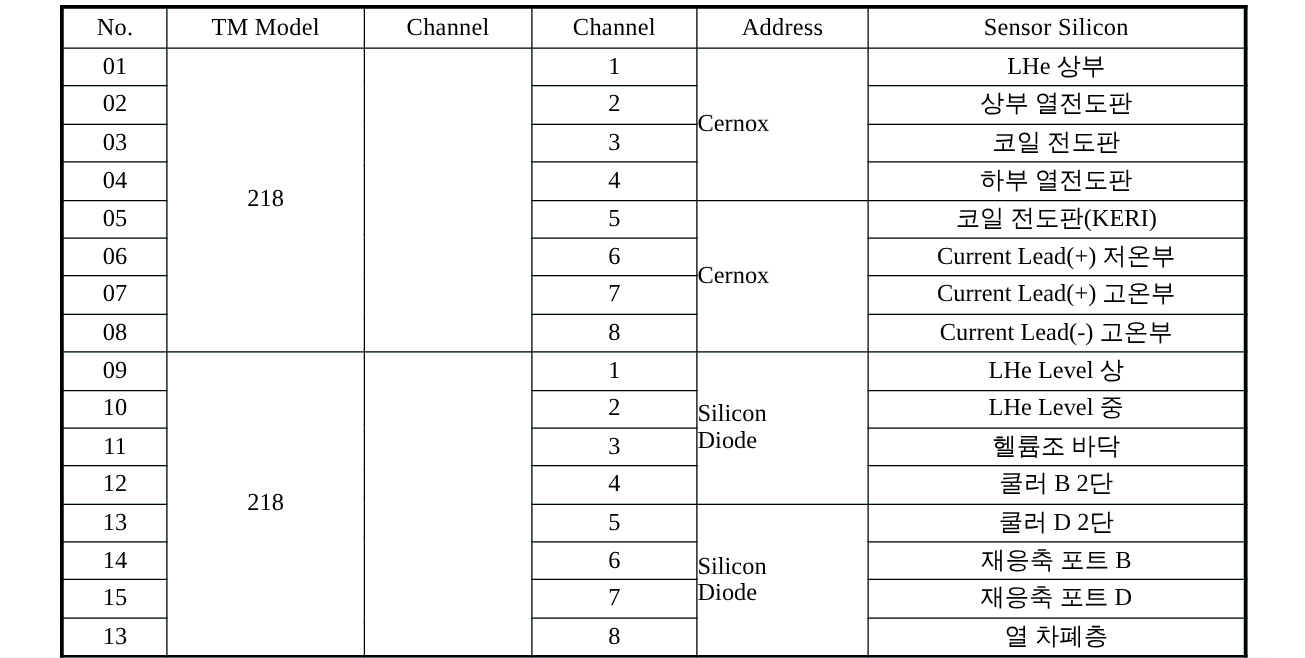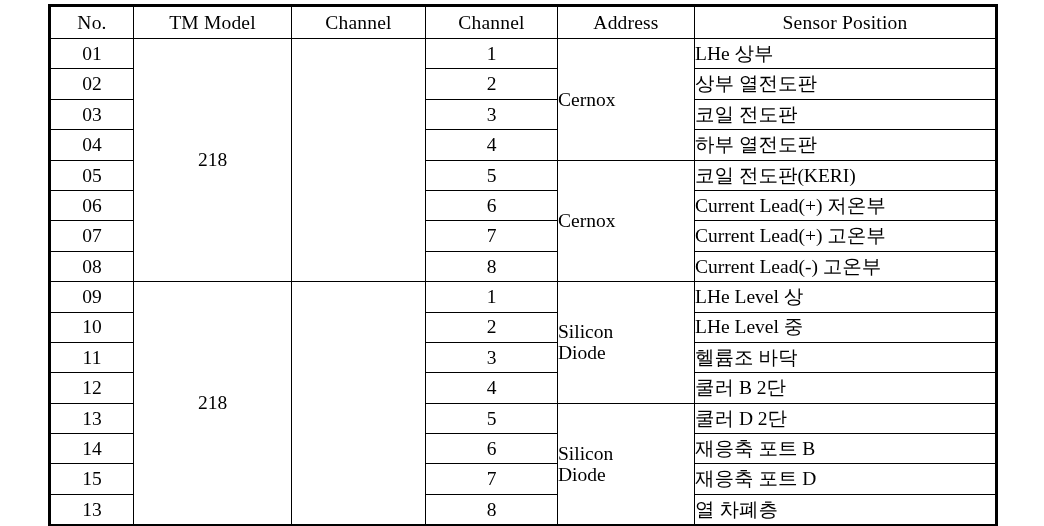--- a/index.html
+++ b/index.html
@@ -69,21 +69,21 @@
   tbody td {
     height: 29.4px;
     text-align: center;
   }
 
   td.cell-no      { text-align: center; margin-top: 16px; }
   td.cell-tm      { text-align: center; vertical-align: middle; margin-top: 44px; }
   td.cell-addr    { text-align: center; }
   td.cell-chan    { text-align: center; }
   td.cell-sensor  { text-align: left; vertical-align: middle; line-height: 1.55; }
-  td.cell-pos     { text-align: left; padding-left: 6px; }
+  td.cell-pos     { text-align: center; padding-left: 6px; }
 
   .nowrap-two { white-space: pre-line; }
 
   
   td.cell-pos, th {
     font-family: "Liberation Serif", "DejaVu Serif", serif;
   }
 </style>
 </head>
 <body>
@@ -99,21 +99,21 @@
         <col class="c-sensor">
         <col class="c-pos">
       </colgroup>
       <thead>
         <tr>
           <th>No.</th>
           <th>TM Model</th>
           <th>Channel</th>
           <th>Channel</th>
           <th>Address</th>
-          <th>Sensor  Position</th>
+          <th>Sensor  Silicon</th>
         </tr>
       </thead>
       <tbody id="table-body">
           <tr>
             <td class="cell-no">01</td>
             <td class="cell-tm" rowspan="8">218</td>
             <td class="cell-addr" rowspan="8"></td>
             <td class="cell-chan">1</td>
             <td class="cell-sensor nowrap-two" rowspan="4">Cernox</td>
             <td class="cell-pos">LHe 상부</td>

